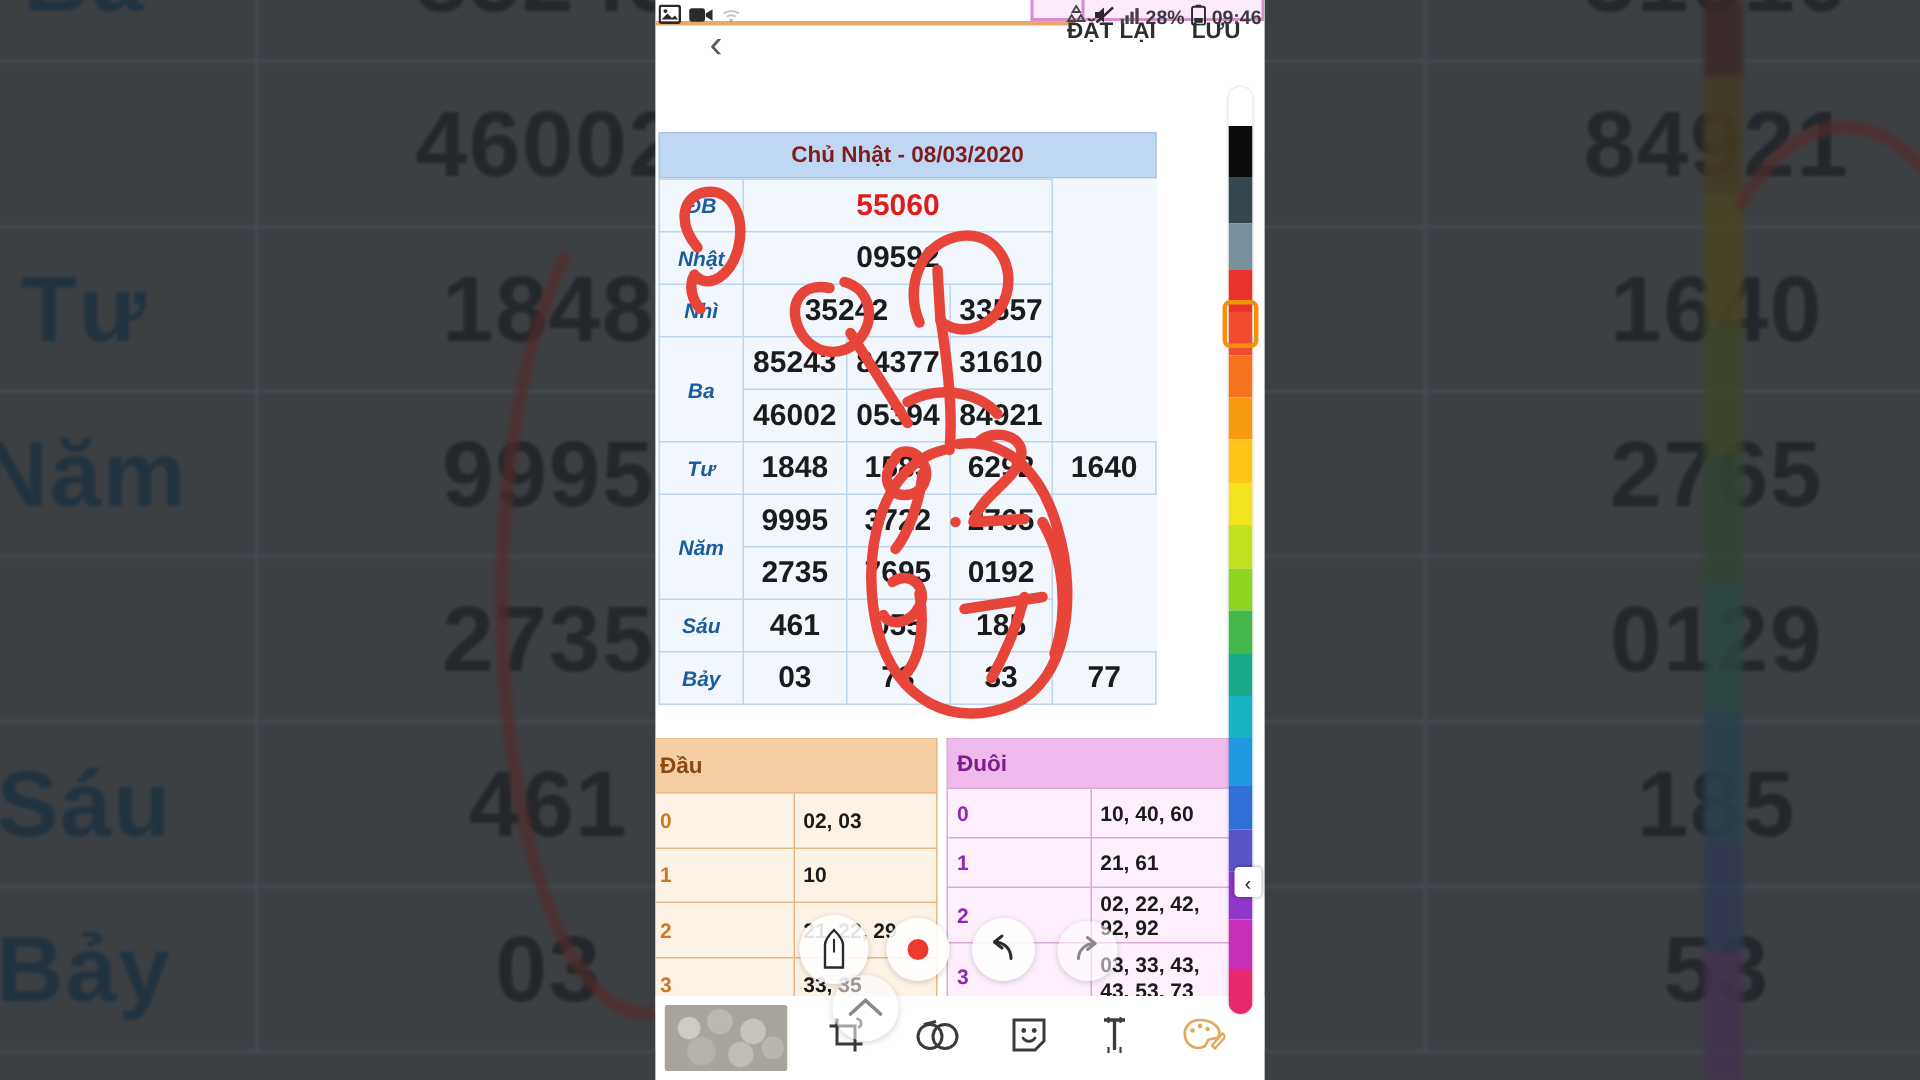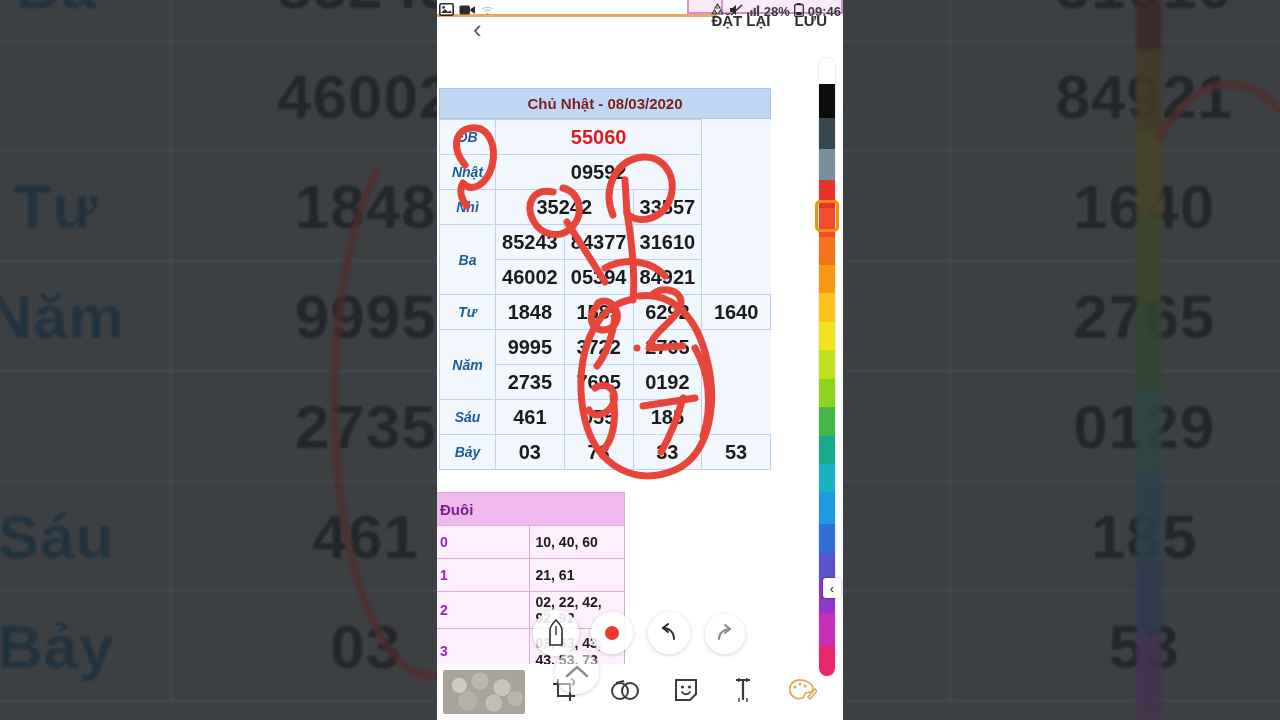--- a/index.html
+++ b/index.html
@@ -408,27 +408,50 @@
           <td class="lbl">Sáu</td>
           <td>461</td>
           <td>055</td>
           <td>185</td>
         </tr>
         <tr>
           <td class="lbl">Bảy</td>
           <td>03</td>
           <td>73</td>
           <td>33</td>
-          <td>53</td>
+          <td>77</td>
         </tr>
       </tbody>
         </table>
     </div>
 
     <div id="du-wrap">
+      <table class="small" id="dau">
+        <tbody>
+            <tr>
+          <td class="hd" colspan="2">Đầu</td>
+        </tr>
+        <tr>
+          <td class="k">0</td>
+          <td>02, 03</td>
+        </tr>
+        <tr>
+          <td class="k">1</td>
+          <td>10</td>
+        </tr>
+        <tr>
+          <td class="k">2</td>
+          <td>21, 22, 29</td>
+        </tr>
+        <tr>
+          <td class="k">3</td>
+          <td>33, 35</td>
+        </tr>
+      </tbody>
+        </table>
 
       <table class="small" id="duoi">
         <tbody>
             <tr>
           <td class="hd" colspan="2">Đuôi</td>
         </tr>
         <tr>
           <td class="k">0</td>
           <td>10, 40, 60</td>
         </tr>

